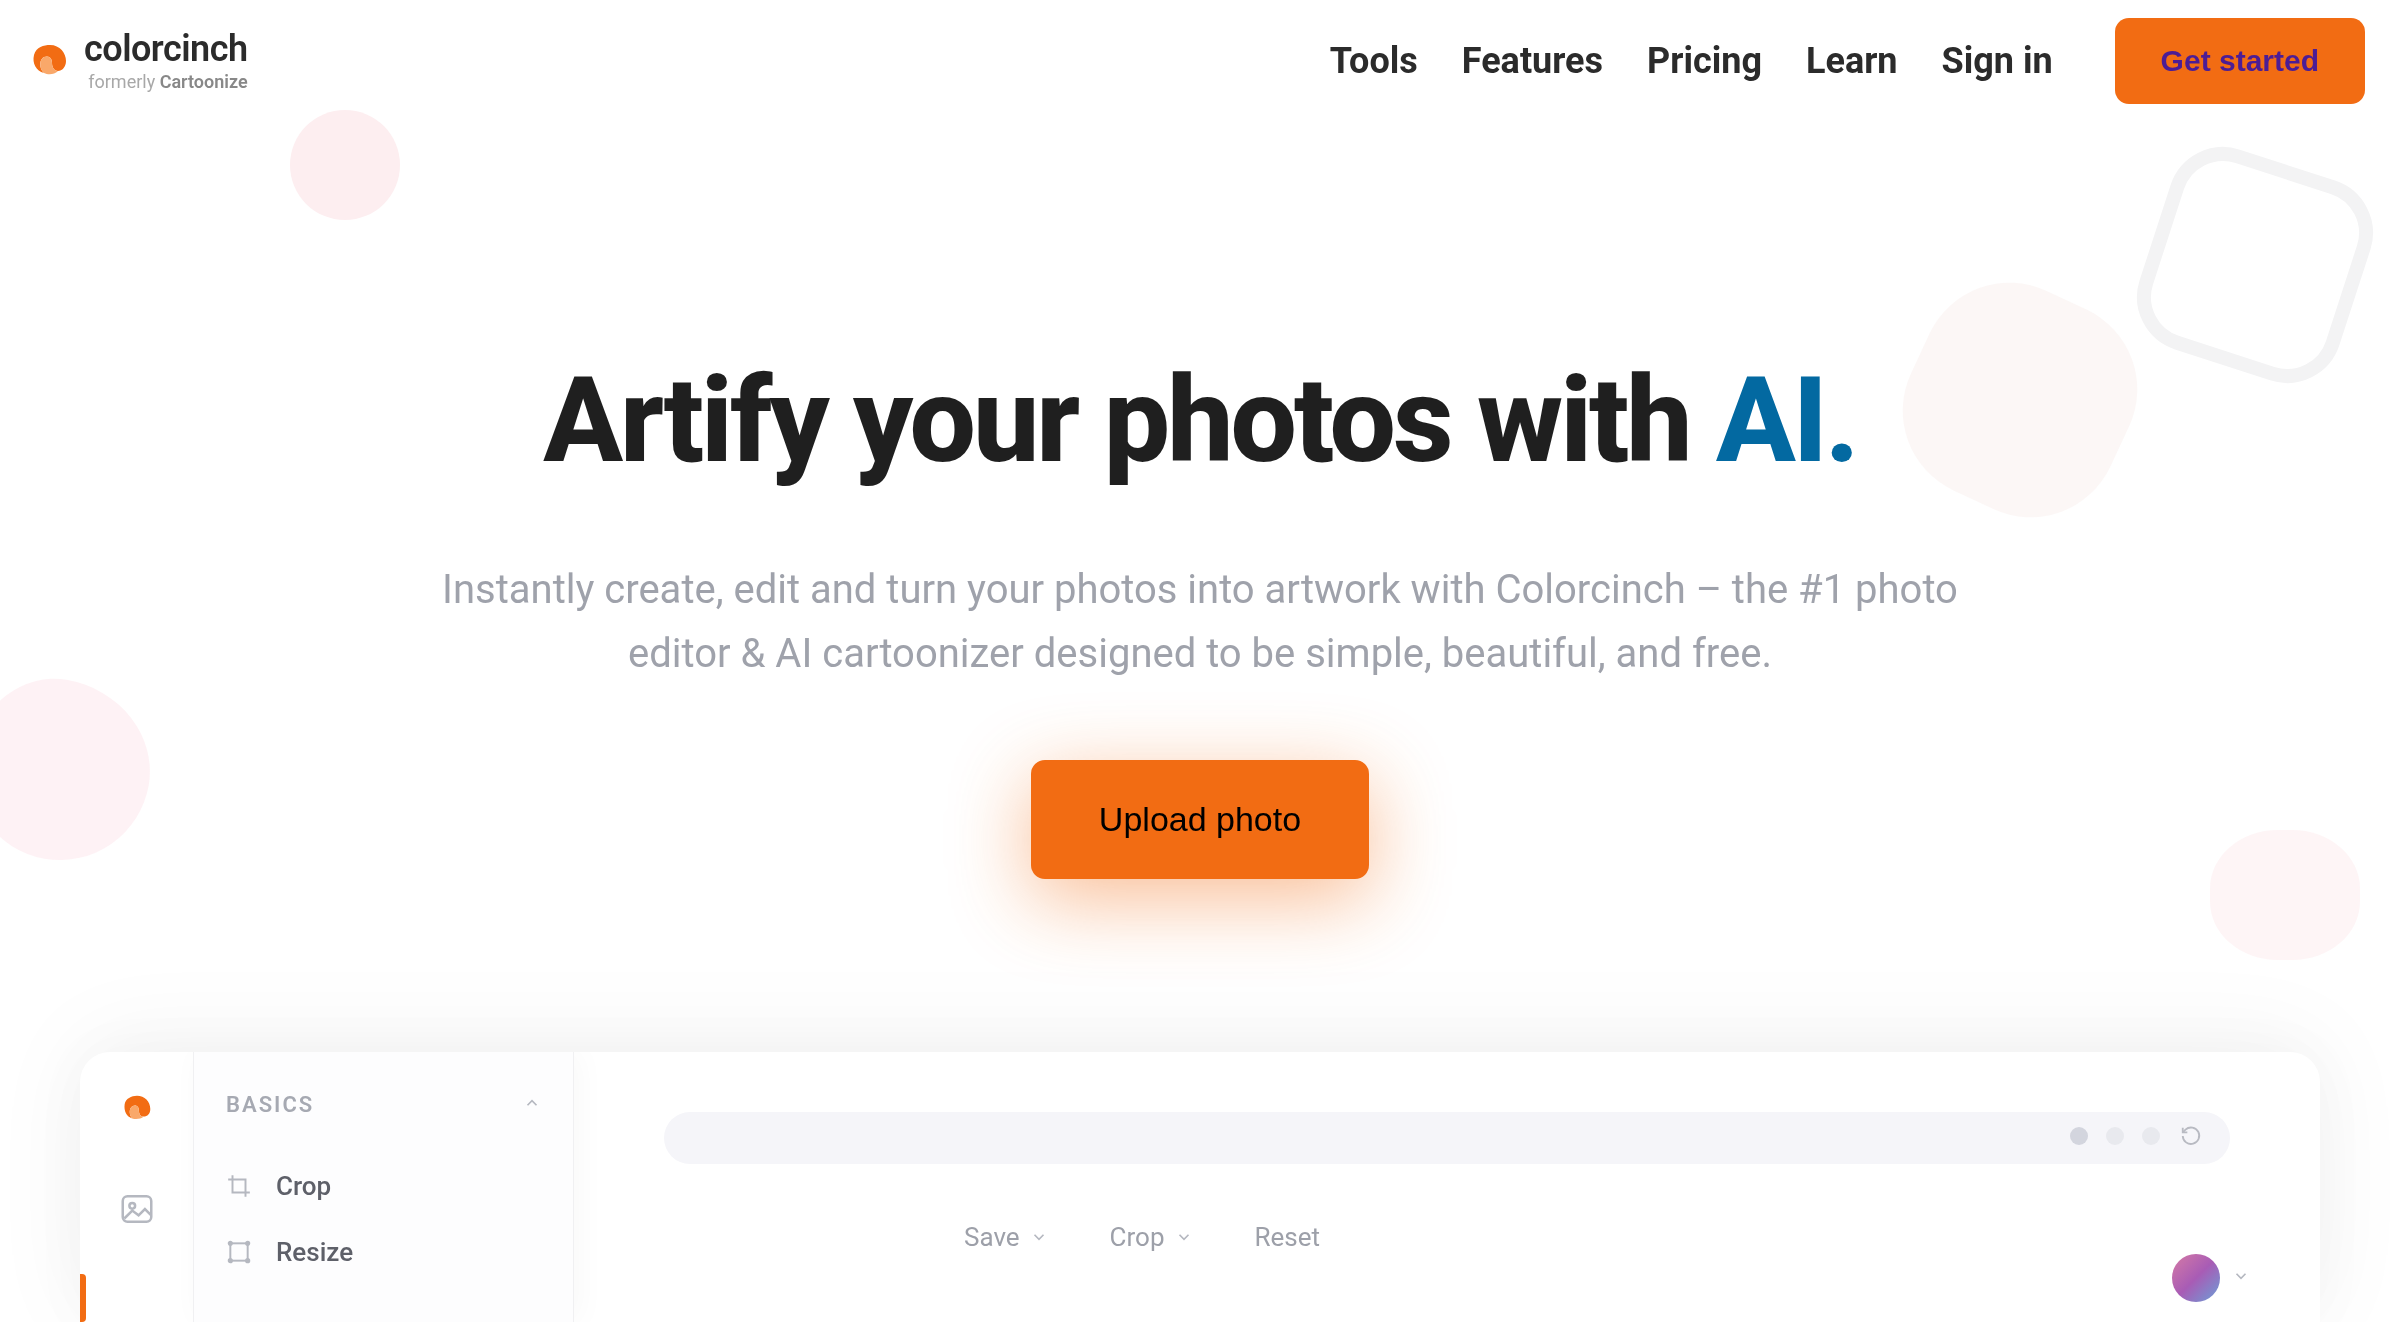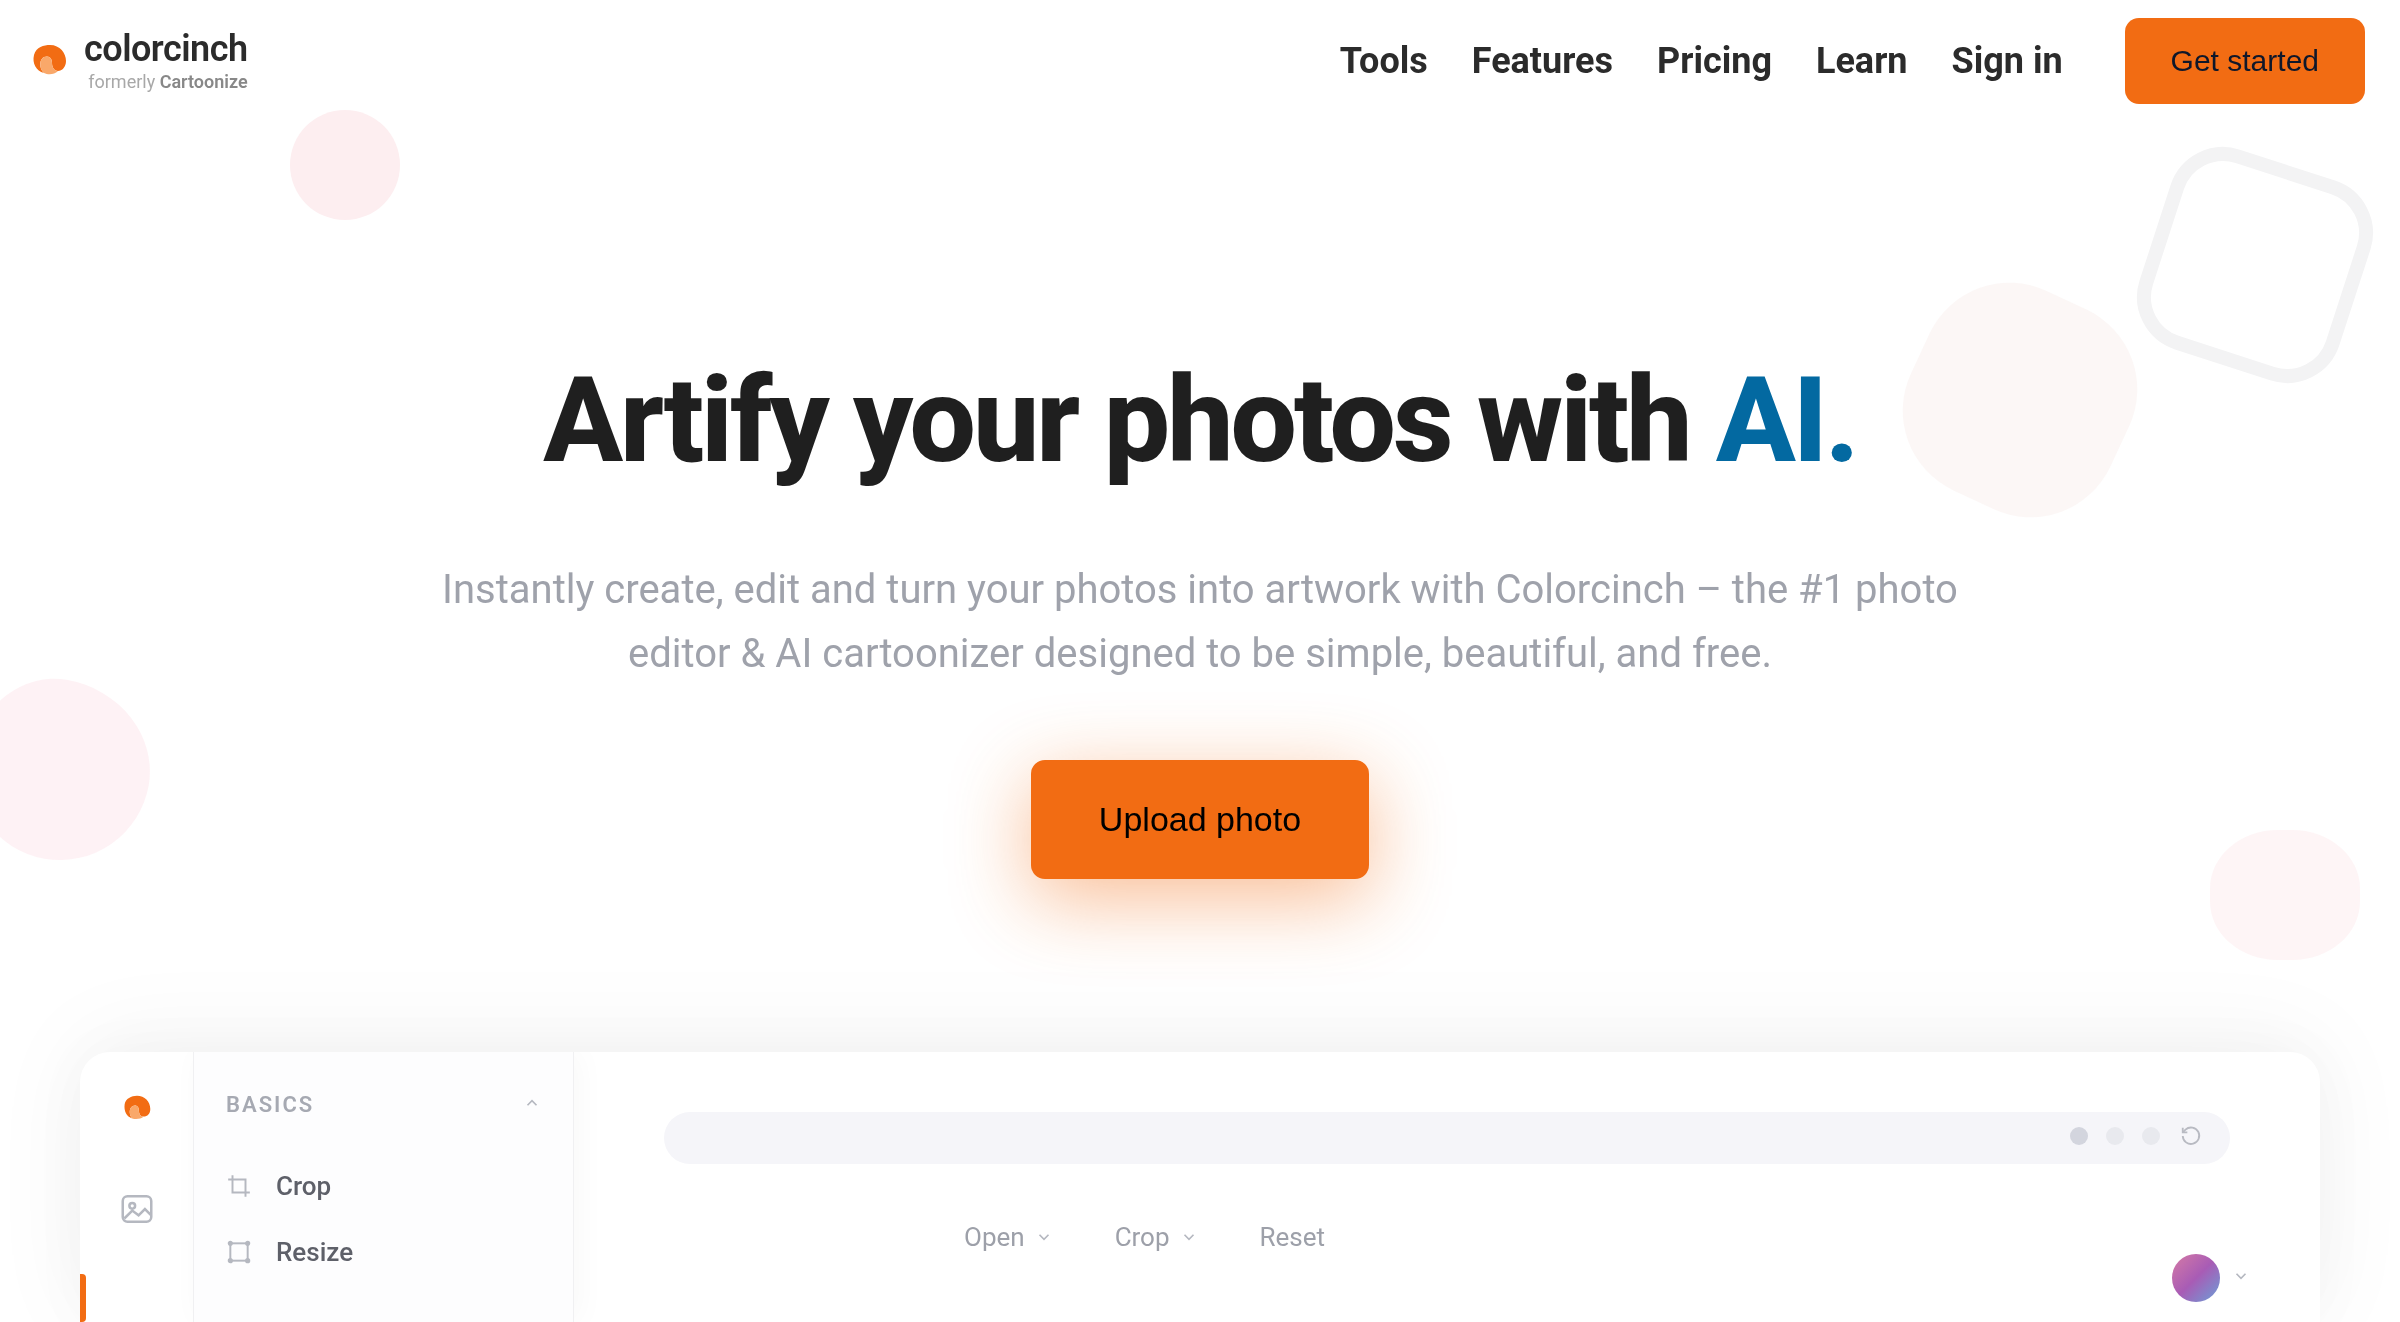--- a/index.html
+++ b/index.html
@@ -37,23 +37,23 @@
 }
 .logo-mark svg { width: 100%; height: 100%; }
 .logo-text { display: flex; flex-direction: column; }
 .brand { font-size: 36px; font-weight: 600; color: #2b2b2b; letter-spacing: -0.5px; line-height: 1; }
 .subbrand { font-size: 18px; color: #a8a8a8; margin-top: 4px; align-self: flex-end;}
 .subbrand b { font-weight: 600; color: #888; }
 .nav { display: flex; align-items: center; gap: 44px; }
 .nav-link { font-size: 36px; color: #2b2b2b; font-weight: 700; cursor: pointer; }
 .btn-primary {
   background: #f26c13;
-  color: #0f172a;
+  color: #4c1d95;
   font-size: 30px;
-  font-weight: 400;
+  font-weight: 700;
   padding: 26px 46px;
   border-radius: 14px;
   cursor: pointer;
   border: none;
   margin-left: 18px;
 }
 
 
 .hero { text-align: center; padding-top: 240px; position: relative; z-index: 5; }
 .hero h1 { font-size: 118px; font-weight: 800; color: #1f1f1f; letter-spacing: -3px; line-height: 1; }
@@ -261,21 +261,21 @@
           </svg>
       </span>
     </div>
     <div class="ep-right-dots">
       <span></span>
       <span></span>
       <span></span>
     </div>
     <div class="ep-toolbar">
       <div class="ep-toolbar-item">
-        <span>Open</span>
+        <span>Save</span>
         <span class="chev-icon"><svg viewBox="0 0 24 24" fill="none" stroke="#b5b8c0" stroke-width="2.2">
               <path d="M6 9 L12 15 L18 9"></path>
             </svg></span>
       </div>
       <div class="ep-toolbar-item">
         <span>Crop</span>
         <span class="chev-icon"><svg viewBox="0 0 24 24" fill="none" stroke="#b5b8c0" stroke-width="2.2">
               <path d="M6 9 L12 15 L18 9"></path>
             </svg></span>
       </div>

